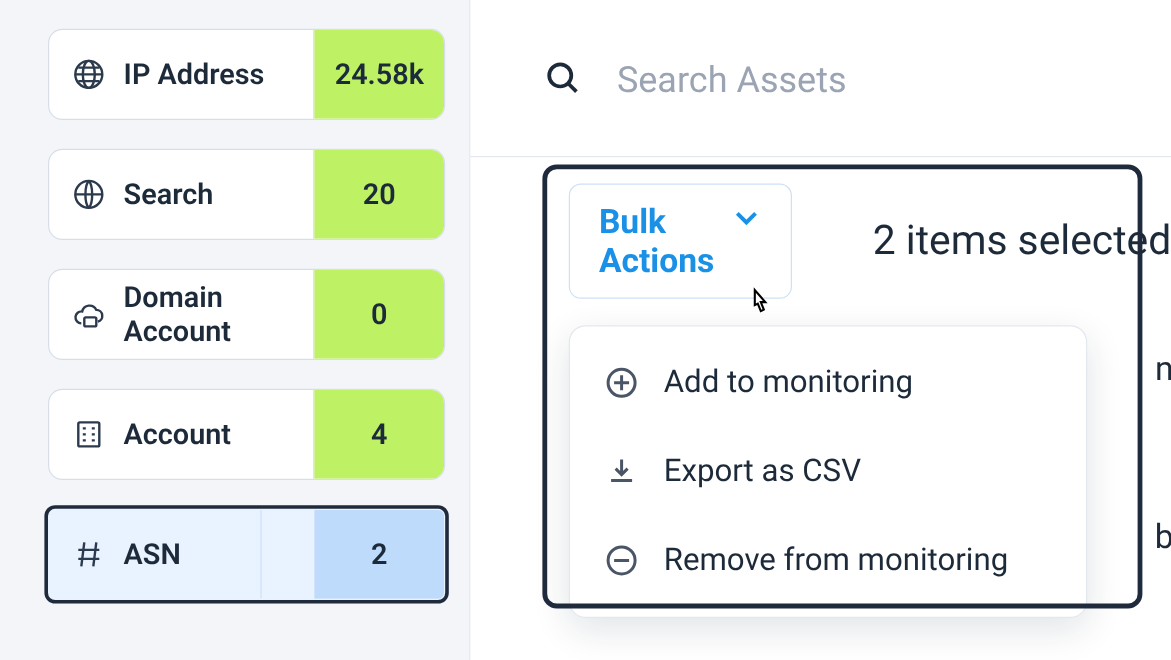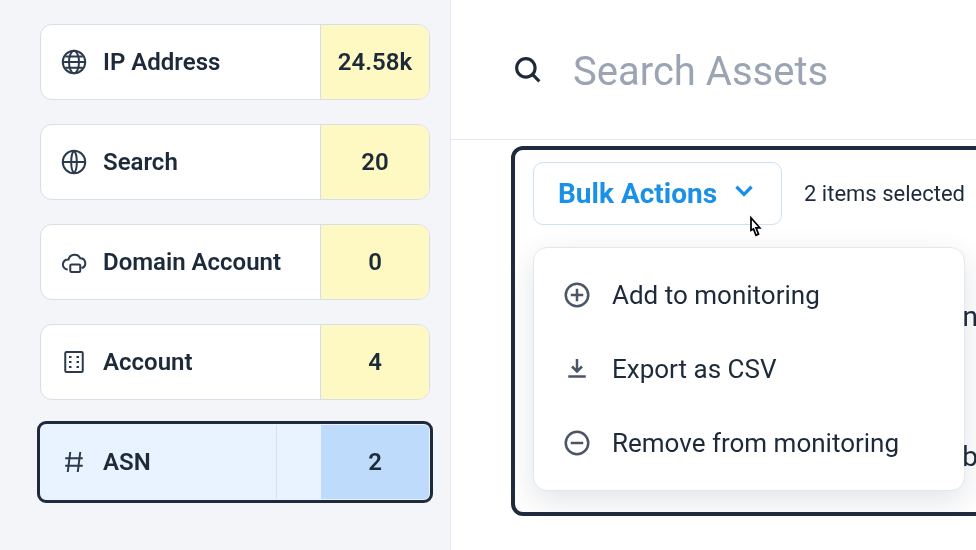--- a/index.html
+++ b/index.html
@@ -3,48 +3,48 @@
 <meta charset="utf-8">
 <style>
   * { box-sizing: border-box; margin: 0; padding: 0; }
   html, body { width: 976px; height: 550px; overflow: hidden; font-family: -apple-system, BlinkMacSystemFont, "Segoe UI", Roboto, Arial, sans-serif; }
   body { display: flex; background: #f3f5f9; color: #1c2a3a; }
 
   
   .left-col { width: 450px; padding: 24px 20px 24px 40px; display: flex; flex-direction: column; gap: 24px; }
   .cat-row { display: flex; align-items: stretch; border: 1px solid #d8dee8; background: #fff; border-radius: 12px; height: 76px; overflow: hidden; cursor: pointer; }
   .cat-left { flex: 1; display: flex; align-items: center; gap: 14px; padding: 0 18px; border-right: 1px solid #d8dee8; }
-  .cat-count { width: 108px; display: flex; align-items: center; justify-content: center; font-size: 24px; font-weight: 600; background: #fef9c3; }
+  .cat-count { width: 108px; display: flex; align-items: center; justify-content: center; font-size: 24px; font-weight: 600; background: #bef264; }
   .cat-label { font-size: 24px; font-weight: 600; color: #1c2a3a; }
   .cat-icon { width: 30px; height: 30px; display: flex; align-items: center; justify-content: center; }
   .cat-icon svg { width: 30px; height: 30px; stroke: #2b3a4d; stroke-width: 1.6; fill: none; }
 
   .cat-row.selected { background: #e9f2ff; border-color: transparent; outline: 3px solid #1f2a3c; outline-offset: 0; border-radius: 6px; gap: 44px; }
   .cat-row.selected .cat-left { border-right-color: #cfe0f7; }
   .cat-row.selected .cat-count { background: #bedbfb; }
 
   
   .right-col { flex: 1; background: #fff; border-left: 1px solid #e3e8ef; display: flex; flex-direction: column; }
   .search-bar { display: flex; align-items: center; gap: 28px; padding: 48px 0 44px 60px; }
   .search-bar .s-icon svg { width: 34px; height: 34px; stroke: #1c2a3a; stroke-width: 2.2; fill: none; }
-  .search-placeholder { font-size: 40px; color: #9aa4b2; }
+  .search-placeholder { font-size: 30px; color: #9aa4b2; }
   .divider { height: 1px; background: #e3e8ef; }
 
   .panel-wrap { position: relative; padding: 22px 0 0 38px; flex: 1; }
   .highlight-box { position: absolute; left: 60px; top: 6px; width: 500px; height: 370px; border: 4px solid #1f2a3c; border-radius: 12px; pointer-events: none; }
 
   .actions-row { display: flex; align-items: center; gap: 22px; padding-left: 44px; }
   .bulk-btn { position: relative; display: flex; align-items: flex-start; gap: 14px; padding: 14px 24px; border: 1px solid #cfe1f5; border-radius: 10px; background: #fff; cursor: pointer; }
   .bulk-label { font-size: 28px; font-weight: 700; color: #1a90e6; }
   .chev { width: 26px; height: 26px; }
   .chev svg { width: 26px; height: 26px; stroke: #1a90e6; stroke-width: 3; fill: none; }
   .cursor-img { position: absolute; right: 10px; bottom: -24px; pointer-events:none; }
   .cursor-img svg { width: 30px; height: 30px; }
 
-  .sel-text { font-size: 22px; color: #1c2a3a; white-space: nowrap; }
+  .sel-text { font-size: 34px; color: #1c2a3a; white-space: nowrap; margin-left: 45px; }
 
   .menu { margin-top: 22px; margin-left: 44px; width: 432px; background: #fff; border: 1px solid #e3e8ef; border-radius: 14px; box-shadow: 0 10px 30px rgba(20,30,50,.12); padding: 10px 0; }
   .menu-item { display: flex; align-items: center; gap: 20px; padding: 22px 28px; font-size: 26px; color: #1c2a3a; cursor: pointer; }
   .menu-icon { width: 30px; height: 30px; display:flex; align-items:center; justify-content:center; }
   .menu-icon svg { width: 30px; height: 30px; stroke: #4a5568; stroke-width: 2; fill: none; }
 
   
   .edge-text { position:absolute; right: -2px; color:#1c2a3a; font-size:28px; }
 </style>
 </head>

